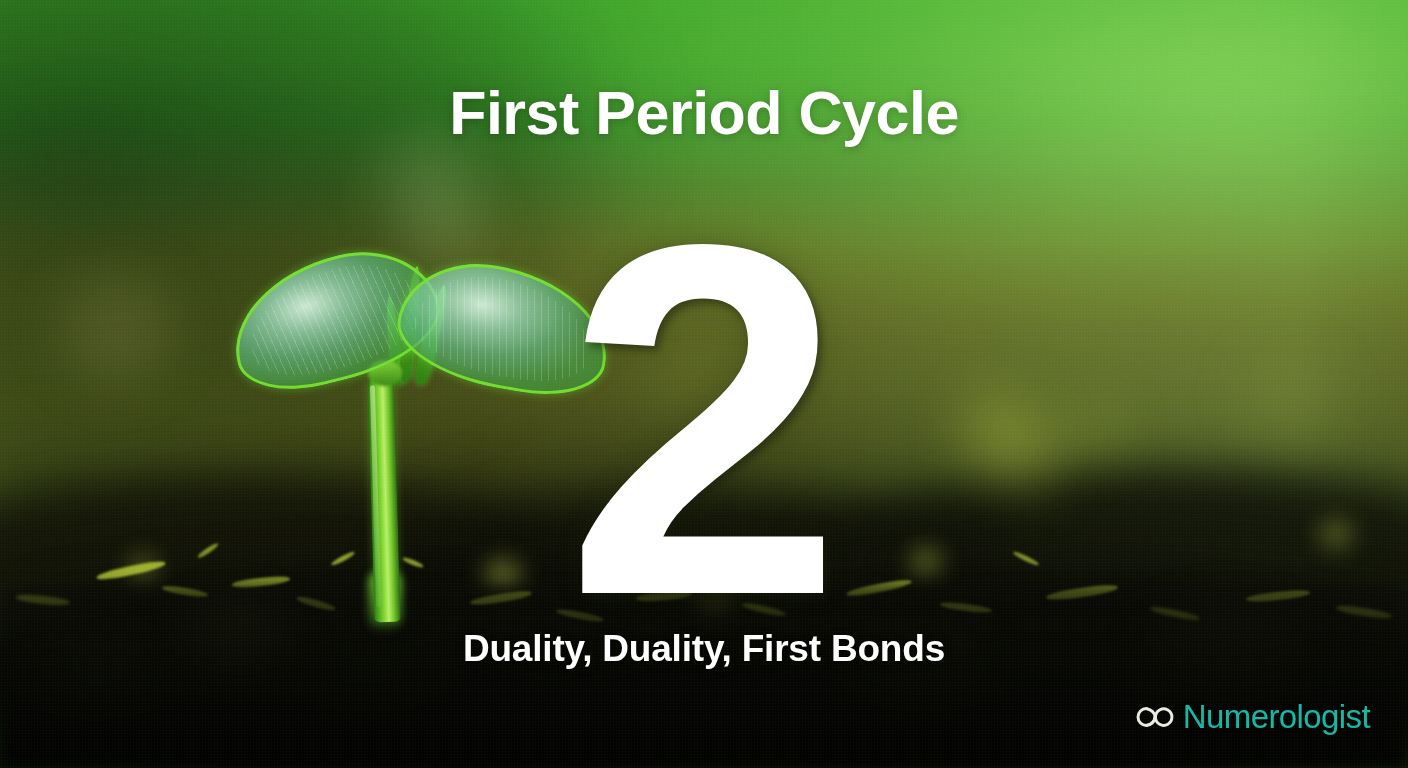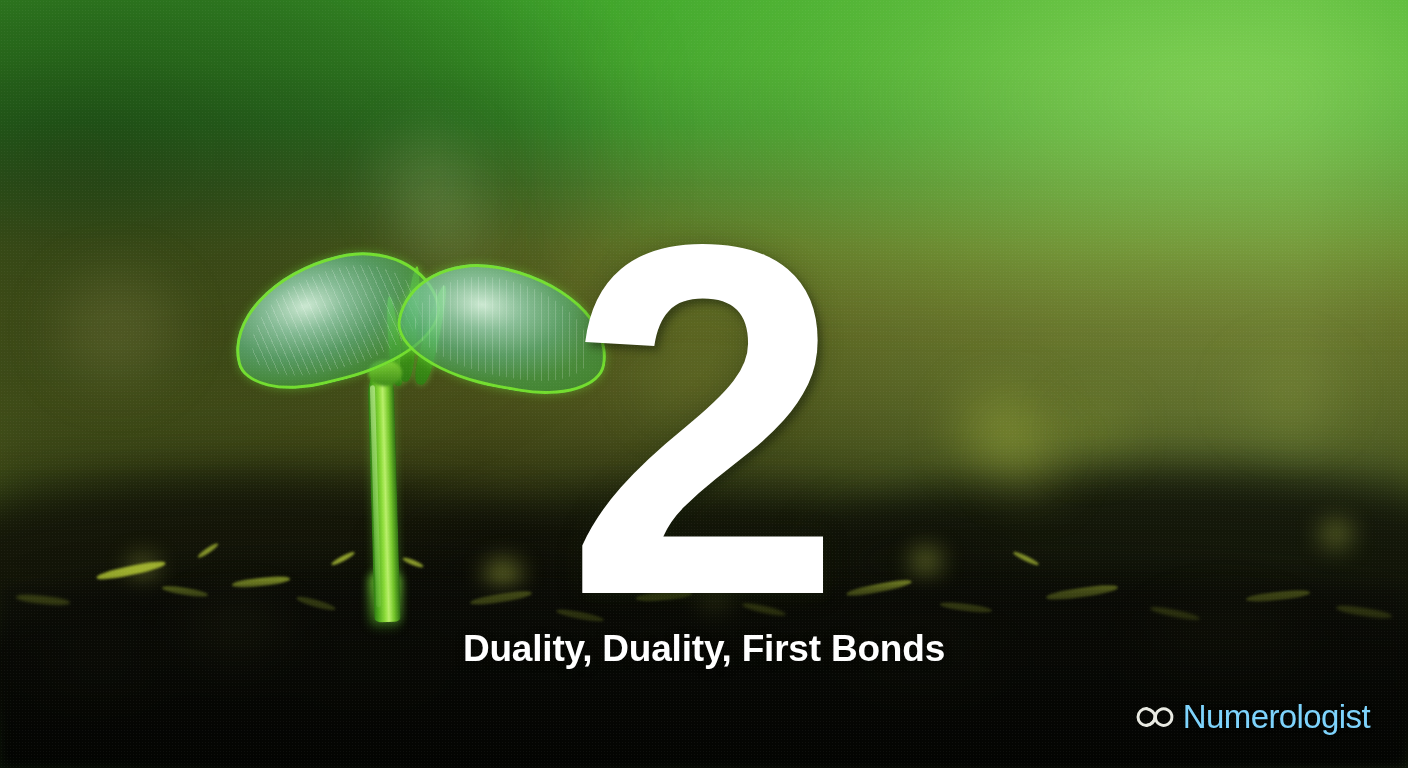--- a/index.html
+++ b/index.html
@@ -231,21 +231,21 @@
     white-space:nowrap;
   }
 
   .brand {
     position:absolute; right:38px; top:698px;
     display:flex; align-items:center; gap:7px;
   }
   .brand-mark { display:block; width:42px; height:26px; }
   .brand-name {
     font-size:33px; font-weight:400; letter-spacing:-0.6px;
-    color:#7dd3fc;
+    color:#14b8a6;
     text-shadow:0 1px 4px rgba(0,0,0,.6);
     white-space:nowrap;
   }
 
   
   .grain {
     position:absolute; inset:0; pointer-events:none;
     opacity:.13;
     background-image:
       radial-gradient(rgba(255,255,255,.35) .6px, transparent .7px),
@@ -320,20 +320,21 @@
     <div class="shoot shoot-c"></div>
     <div class="shoot shoot-a"></div>
     <div class="shoot shoot-b"></div>
     <div class="stem-node"></div>
     <div class="leaf leaf-l"></div>
     <div class="leaf leaf-r"></div>
   </div>
 
   <div class="bignum">2</div>
 
+  <div class="title">First Period Cycle</div>
 
   <div class="subtitle">Duality, Duality, First Bonds</div>
 
   <div class="brand">
     <svg class="brand-mark" viewBox="0 0 44 26">
       <path d="M13 4.2 A8.8 8.8 0 1 0 13 21.8 A8.8 8.8 0 0 0 13 4.2" fill="none" stroke="#e9eae2" stroke-width="3.1" stroke-linecap="round" stroke-dasharray="46 20" stroke-dashoffset="4"></path>
       <path d="M22.5 13 A8.6 8.6 0 1 1 22.5 13.2" fill="none" stroke="#e9eae2" stroke-width="3.1" stroke-linecap="round"></path>
       <path d="M13.4 4.4 C18.6 5.6 21.6 9 22.6 13 C21.6 17 18.6 20.4 13.4 21.6" fill="none" stroke="#e9eae2" stroke-width="3.1" stroke-linecap="round"></path>
     </svg>
     <span class="brand-name">Numerologist</span>

